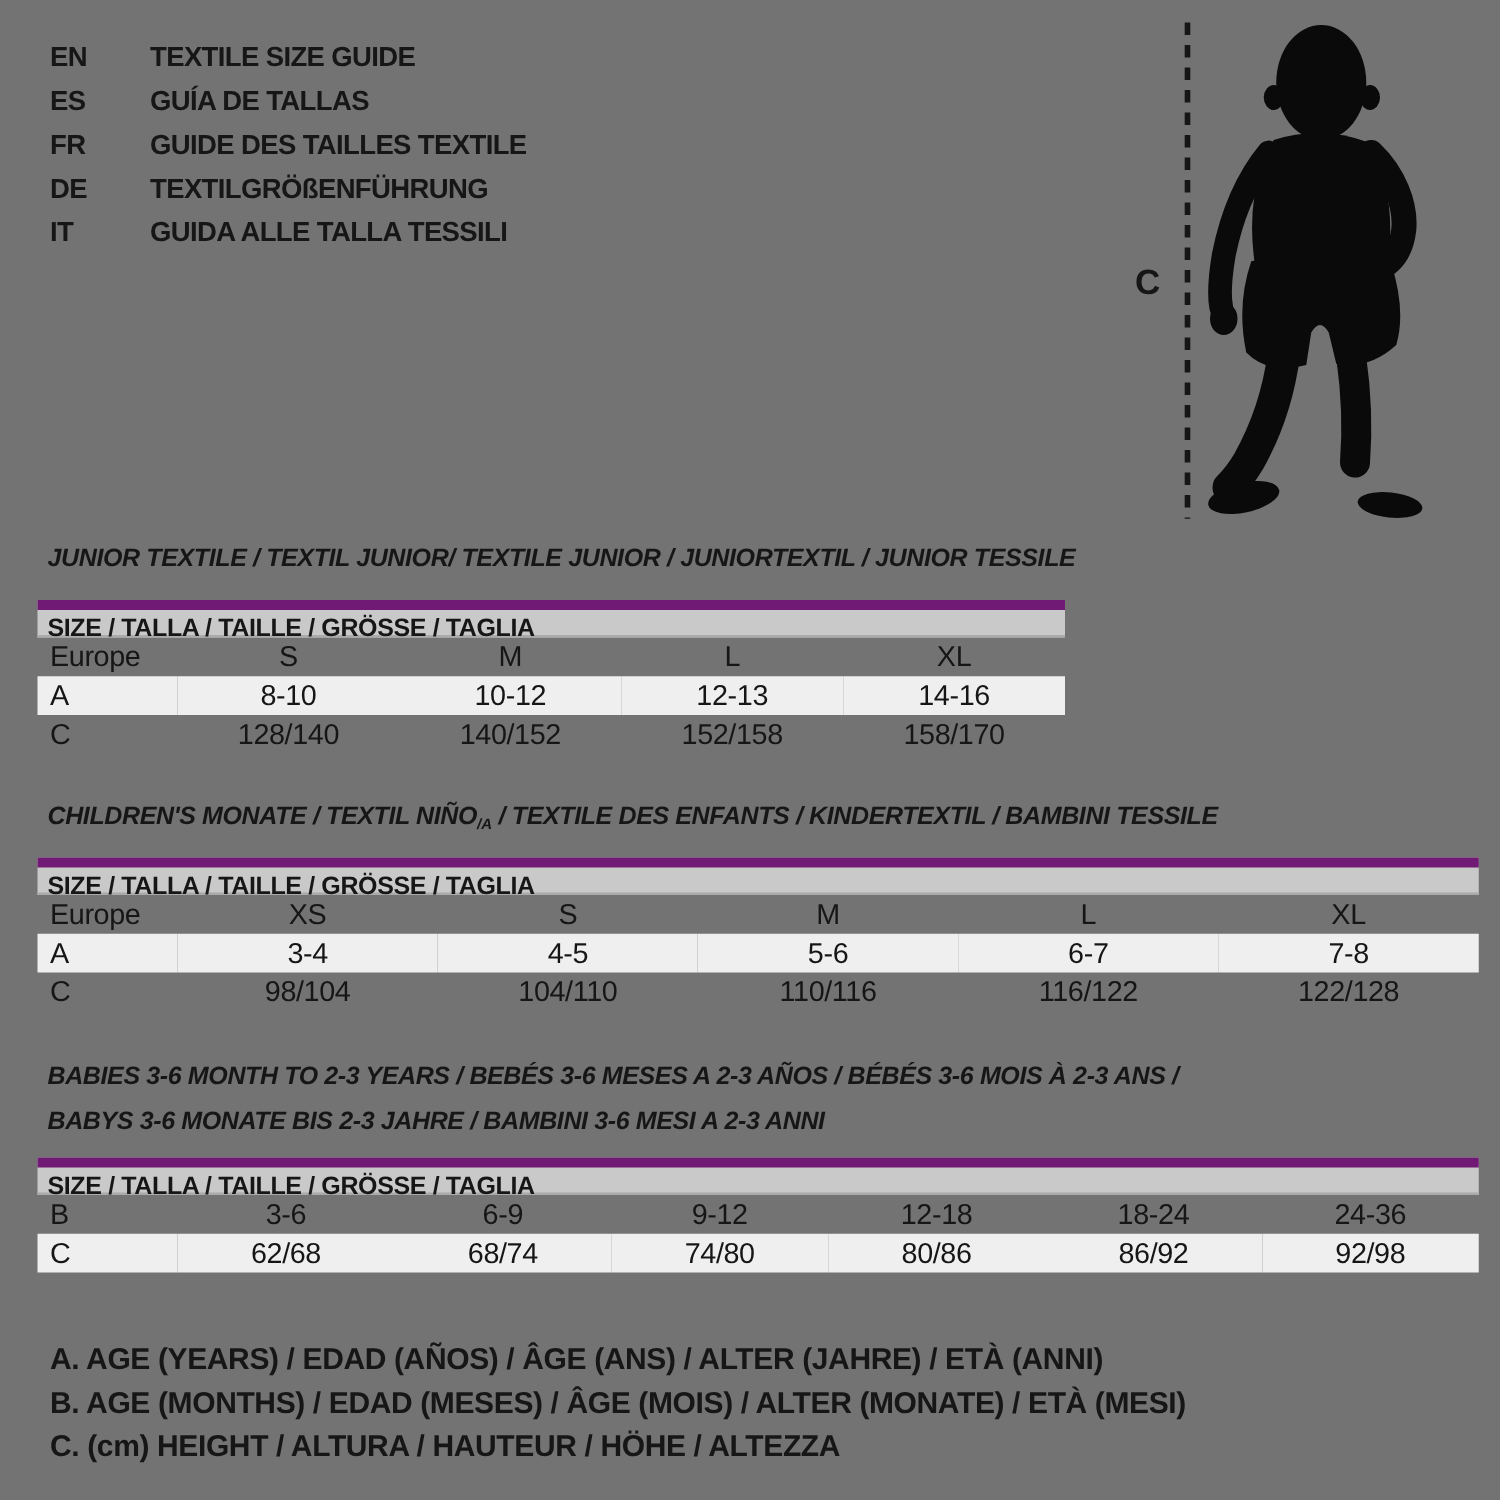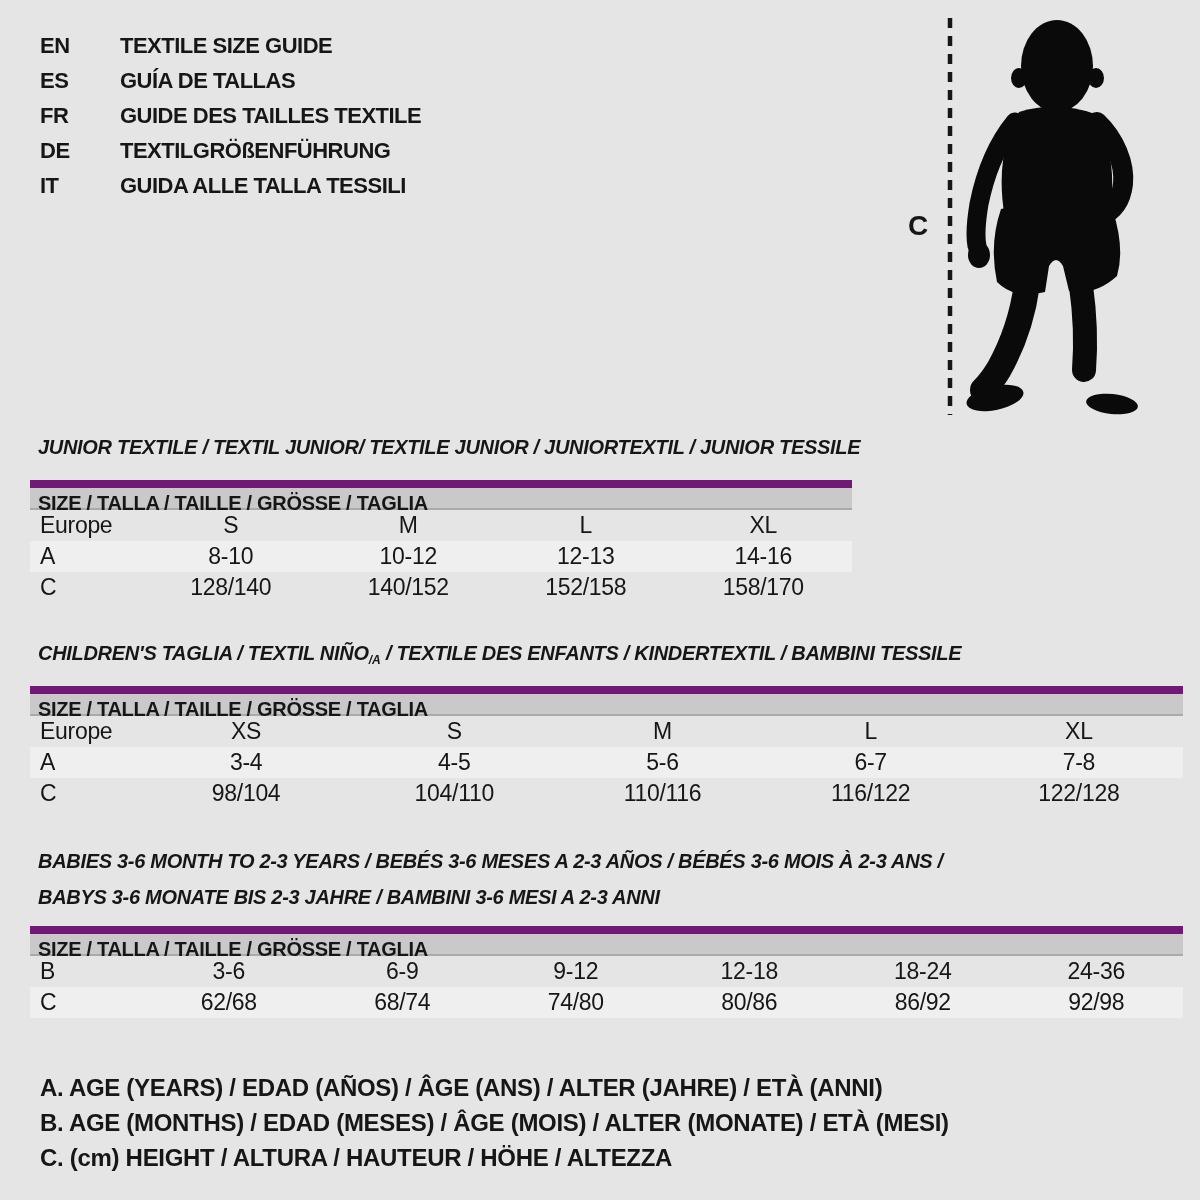--- a/index.html
+++ b/index.html
@@ -1,17 +1,17 @@
 <!DOCTYPE html>
 <html><head>
 <meta charset="utf-8">
 <style>
   html,body{margin:0;padding:0;background:#ffffff;}
   .canvas{
-    position:relative;width:1200px;height:1200px;background:#e5e5e5;
+    position:relative;width:1200px;height:1200px;background:#737373;
     font-family:"Liberation Sans","DejaVu Sans",sans-serif;
     color:#161616;overflow:hidden;
   }
   
   .lang-block{position:absolute;left:40px;top:28px;}
   .lang-row{display:flex;height:35px;align-items:center;}
   .lang-code{width:80px;font-weight:bold;font-size:22px;letter-spacing:-0.5px;}
   .lang-title{font-weight:bold;font-size:22px;letter-spacing:-0.5px;}
   
   .figure-svg{position:absolute;left:935px;top:14px;width:210px;height:405px;}
@@ -117,21 +117,21 @@
           <td>128/140</td>
           <td>140/152</td>
           <td>152/158</td>
           <td>158/170</td>
         </tr>
       </tbody>
     </table>
   </section>
 
   <div class="tbl-title" style="top:642px;">
-    <span>CHILDREN'S TAGLIA / TEXTIL NIÑO</span><span class="sub">/A</span><span> / TEXTILE DES ENFANTS / KINDERTEXTIL / BAMBINI TESSILE</span>
+    <span>CHILDREN'S MONATE / TEXTIL NIÑO</span><span class="sub">/A</span><span> / TEXTILE DES ENFANTS / KINDERTEXTIL / BAMBINI TESSILE</span>
   </div>
   <section class="tbl-section w2" style="top:686px;">
     <div class="size-header">SIZE / TALLA / TAILLE / GRÖSSE / TAGLIA</div>
     <table class="size-table">
       <colgroup>
           <col style="width:112px">
           <col>
           <col>
           <col>
           <col>

